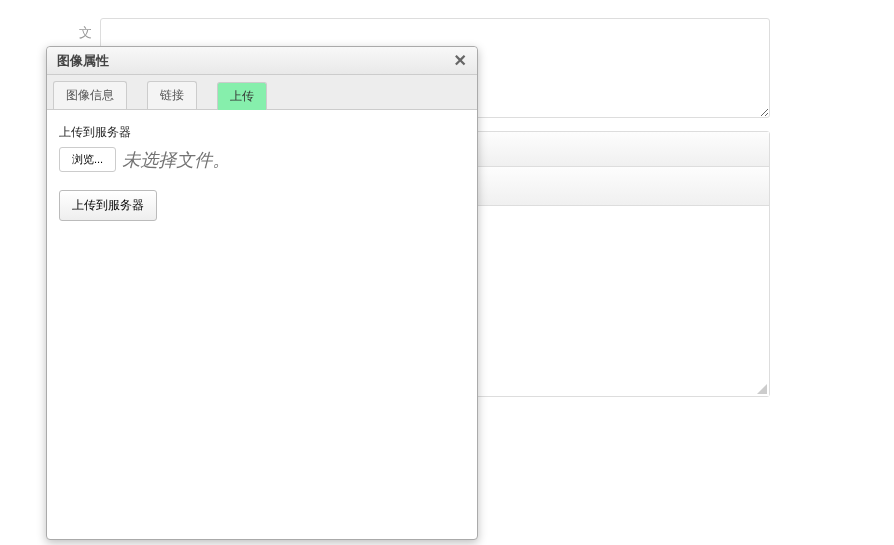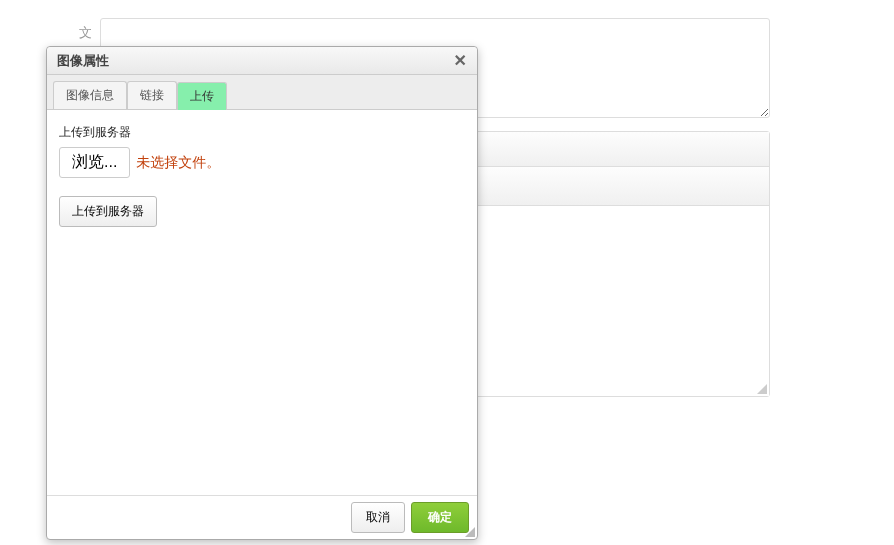--- a/index.html
+++ b/index.html
@@ -53,28 +53,28 @@
       border-radius: 4px 4px 0 0;
       padding: 4px 10px;
       font-weight: bold;
       font-size: 13px;
       color: #444;
       display: flex;
       justify-content: space-between;
       align-items: center;
     }
     .dialog-close { font-size: 16px; color: #666; cursor: pointer; font-weight: bold; }
-    .dialog-tabs { background: #ededed; padding: 6px 6px 0 6px; display: flex; gap: 0; border-bottom: 1px solid #ccc; }
+    .dialog-tabs { background: #ededed; padding: 6px 6px 0 6px; display: flex; gap: 20px; border-bottom: 1px solid #ccc; }
     .tab { padding: 5px 12px; font-size: 12px; color: #555; border: 1px solid #ccc; border-bottom: none; background: #f4f4f4; border-radius: 3px 3px 0 0; cursor: pointer; }
     .tab.active { background: #86efac; color: #333; position: relative; top: 1px; }
     .dialog-body { flex: 1; padding: 14px 12px; }
     .field-label { font-size: 12px; color: #222; margin-bottom: 6px; }
     .browse-row { display: flex; align-items: center; gap: 6px; margin-bottom: 18px; }
-    .browse-btn { border: 1px solid #ccc; border-radius: 3px; padding: 4px 12px; background: #fff; font-size: 16px; cursor: pointer; }
-    .no-file { font-size: 14px; color: #c2410c; }
+    .browse-btn { border: 1px solid #ccc; border-radius: 3px; padding: 4px 12px; background: #fff; font-size: 11px; cursor: pointer; }
+    .no-file { font-size: 18px; color: #737373; font-style: italic; }
     .upload-server-btn { border: 1px solid #bbb; border-radius: 3px; padding: 6px 12px; background: linear-gradient(#fff,#eee); font-size: 12px; cursor: pointer; }
     .dialog-footer { border-top: 1px solid #ddd; padding: 6px 8px; display: flex; justify-content: flex-end; gap: 6px; align-items: center; position: relative; }
     .btn-cancel { border: 1px solid #bbb; border-radius: 3px; padding: 6px 14px; background: linear-gradient(#fff,#eee); font-size: 12px; cursor: pointer; }
     .btn-ok { border: 1px solid #6b9d28; border-radius: 3px; padding: 6px 16px; background: linear-gradient(#8fce3a,#6eb92b); color: #fff; font-size: 12px; cursor: pointer; font-weight: bold; }
     .dialog-resize { position: absolute; right: 2px; bottom: 2px; width: 10px; height: 10px; cursor: se-resize; }
     .dialog-resize::after { content:""; position:absolute; right:0; bottom:0; width:0; height:0; border-right:10px solid #bbb; border-top:10px solid transparent; }
 
     .container { padding: 18px 10px 10px 10px; }
   </style>
 </head>
@@ -138,18 +138,13 @@
     <div class="tab active">上传</div>
   </div>
   <div class="dialog-body">
     <div class="field-label">上传到服务器</div>
     <div class="browse-row">
       <button class="browse-btn">浏览...</button>
       <span class="no-file">未选择文件。</span>
     </div>
     <button class="upload-server-btn">上传到服务器</button>
   </div>
-  <div class="dialog-footer">
-    <button class="btn-cancel">取消</button>
-    <button class="btn-ok">确定</button>
-    <div class="dialog-resize"></div>
-  </div>
 </div>
 
 </body></html>

